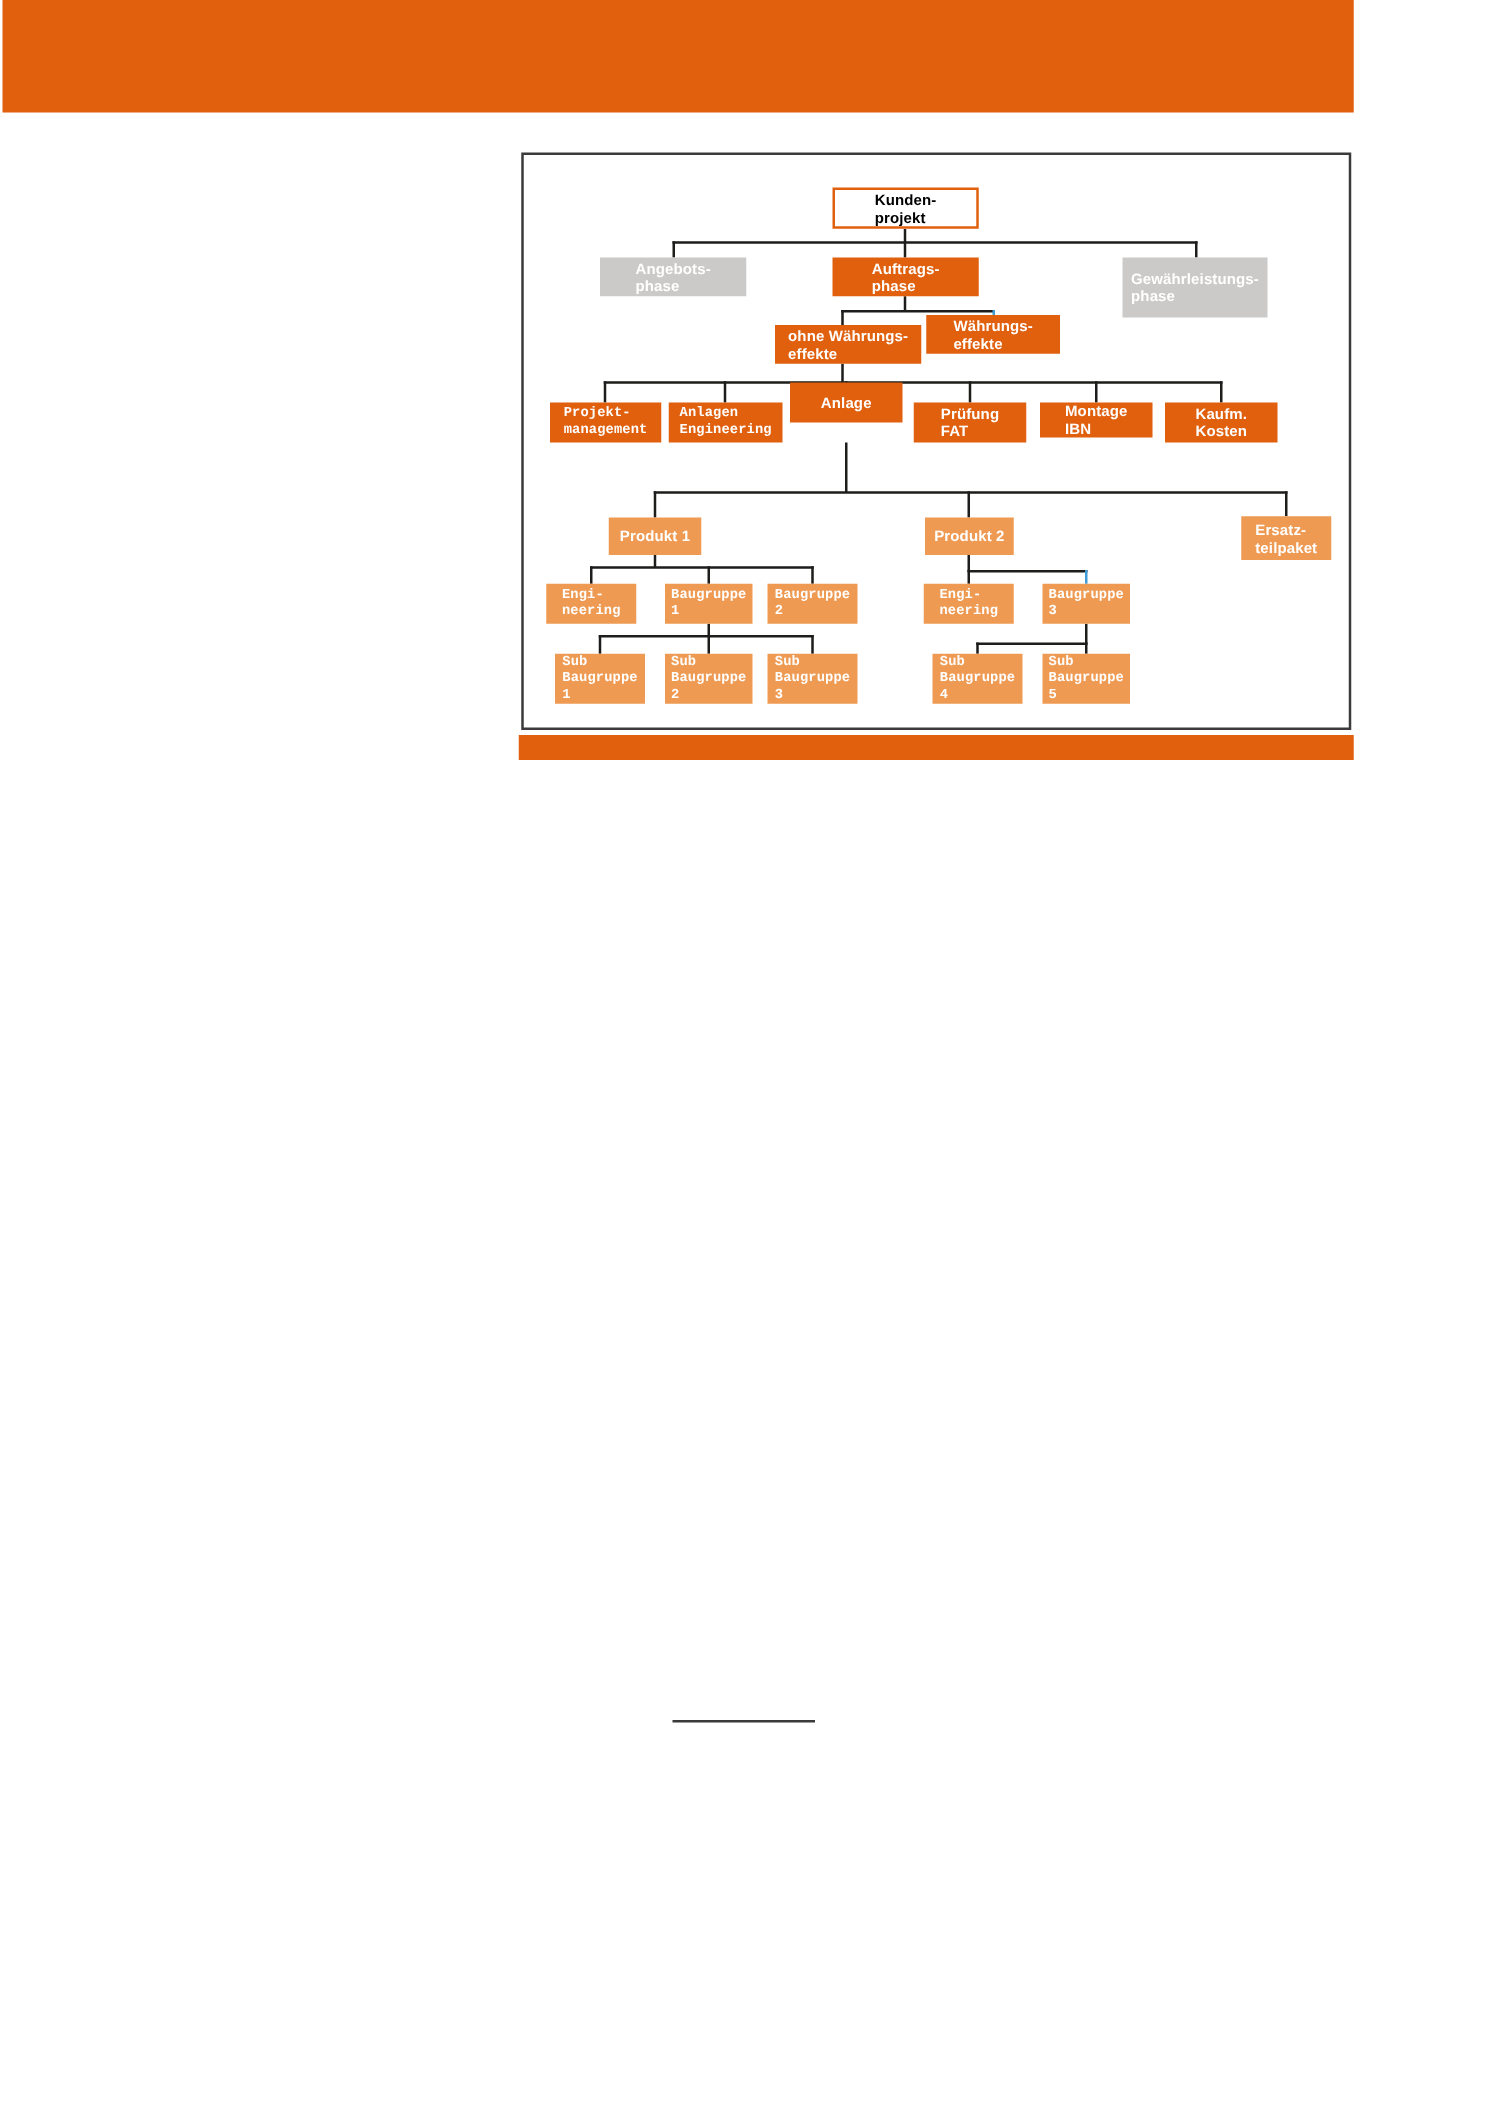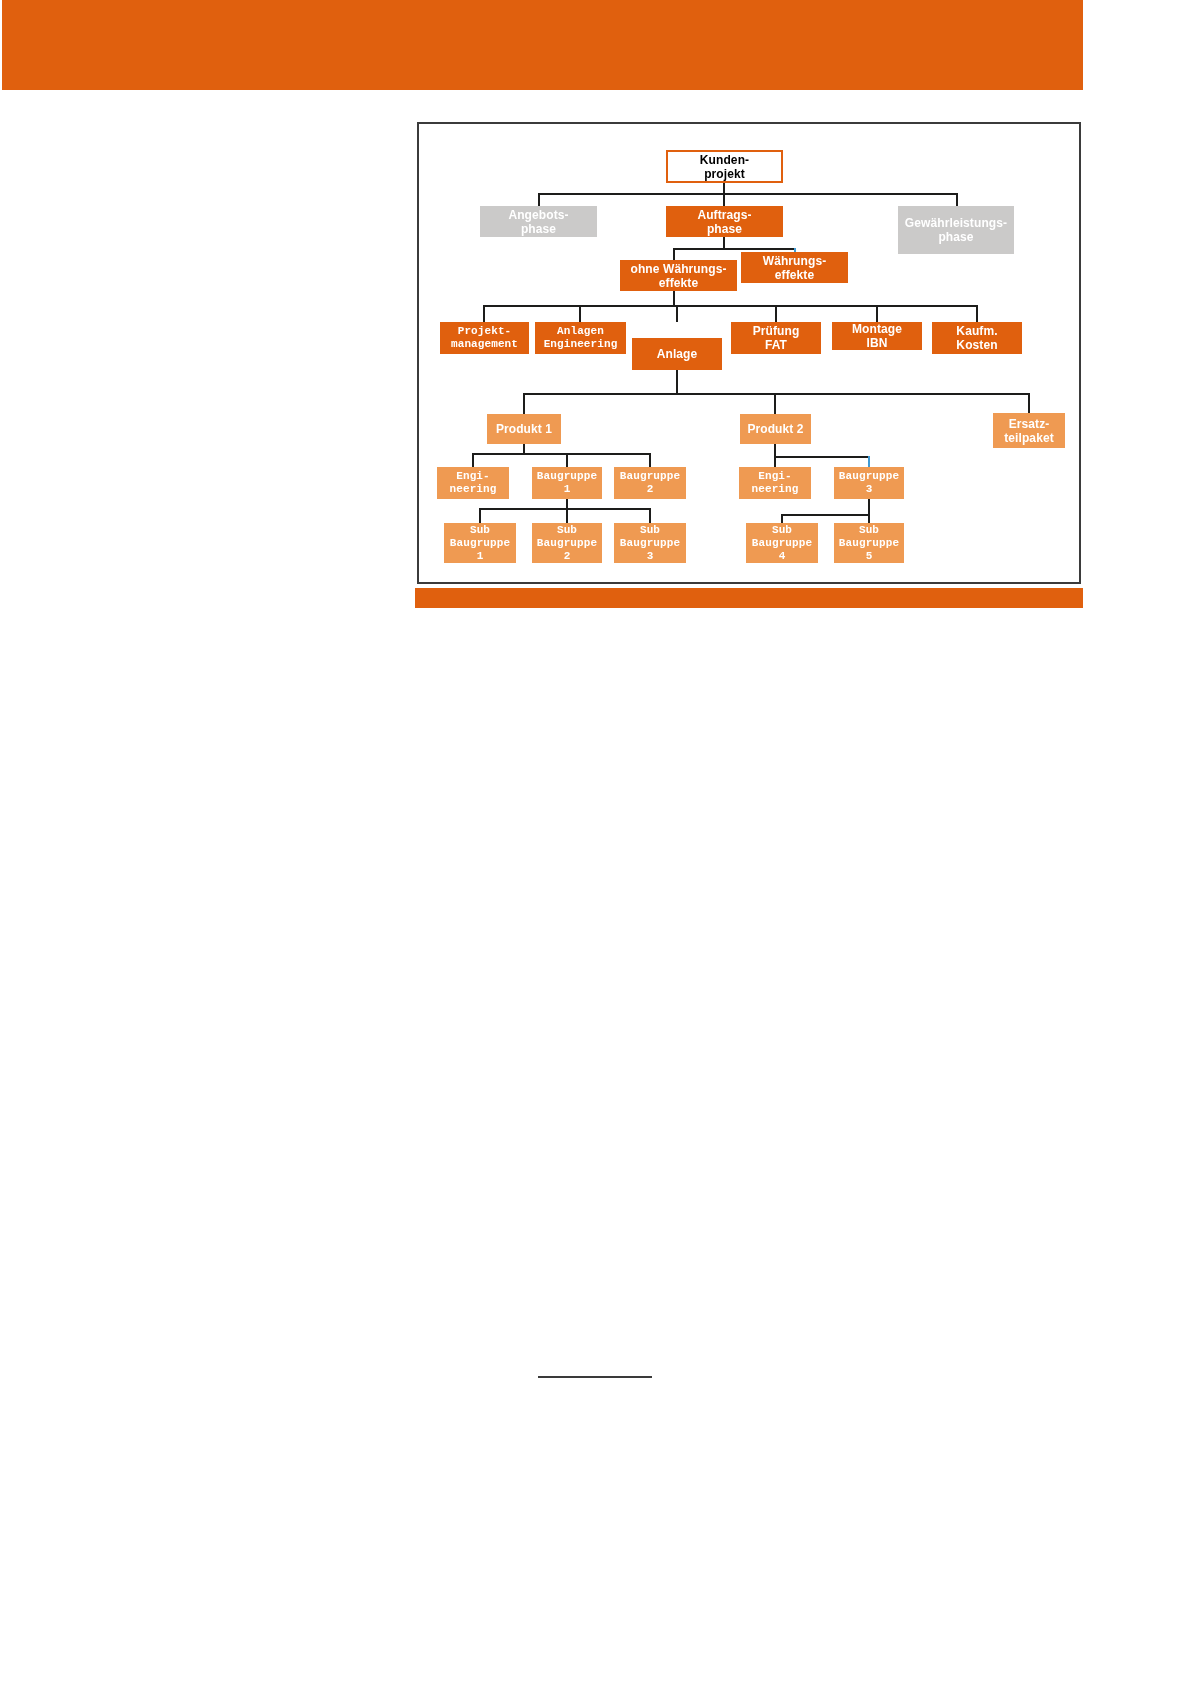--- a/index.html
+++ b/index.html
@@ -12,21 +12,21 @@
   }
   html,body{margin:0;padding:0;background:#fff;}
   .page{position:relative;width:1196px;height:1692px;background:#fff;overflow:hidden;
         font-family:"Liberation Sans",sans-serif;}
   .header-bar{position:absolute;left:2px;top:0;width:1081px;height:90px;background:var(--dark-orange);}
   .footer-strip{position:absolute;left:415px;top:588px;width:668px;height:20px;background:var(--dark-orange);}
   .frame{position:absolute;left:417px;top:122px;width:664px;height:462px;background:#fff;
          border:2px solid var(--frame-border);box-sizing:border-box;}
   .ln{position:absolute;display:block;background:var(--line);}
   .ln.blue{background:var(--blue-line);}
-  .node{position:absolute;display:flex;align-items:center;justify-content:center;text-align:center;
+  .node{position:absolute;display:flex;align-items:center;justify-content:center;text-align:left;
         box-sizing:border-box;white-space:pre-line;font-weight:700;font-size:12px;line-height:14px;
         letter-spacing:.1px;color:#fff;}
   .node.small{font-size:11px;line-height:13px;font-family:Liberation Mono, monospace;}
   .node.dark{background:var(--dark-orange);}
   .node.light{background:var(--light-orange);}
   .node.gray{background:var(--gray);}
   .node.root{background:#fff;border:2px solid var(--dark-orange);color:#000;}
   .footnote-rule{position:absolute;left:538px;top:1376px;width:114px;height:2px;background:#3a3a3a;}
 </style>
 </head>
@@ -97,21 +97,21 @@
 
     <div class="node dark" style="left:201px;top:136px;width:117px;height:31px">ohne Währungs-
 effekte</div>
     <div class="node dark" style="left:322px;top:128px;width:107px;height:31px">Währungs-
 effekte</div>
 
     <div class="node dark small" style="left:21px;top:198px;width:89px;height:32px">Projekt-
 management</div>
     <div class="node dark small" style="left:116px;top:198px;width:91px;height:32px">Anlagen
 Engineering</div>
-    <div class="node dark" style="left:213px;top:214px;width:90px;height:32px">Anlage</div>
+    <div class="node dark" style="left:213px;top:182px;width:90px;height:32px">Anlage</div>
     <div class="node dark" style="left:312px;top:198px;width:90px;height:32px">Prüfung
 FAT</div>
     <div class="node dark" style="left:413px;top:198px;width:90px;height:28px">Montage
 IBN</div>
     <div class="node dark" style="left:513px;top:198px;width:90px;height:32px">Kaufm.
 Kosten</div>
 
     <div class="node light" style="left:68px;top:290px;width:74px;height:30px">Produkt 1</div>
     <div class="node light" style="left:321px;top:290px;width:71px;height:30px">Produkt 2</div>
     <div class="node light" style="left:574px;top:289px;width:72px;height:35px">Ersatz-

